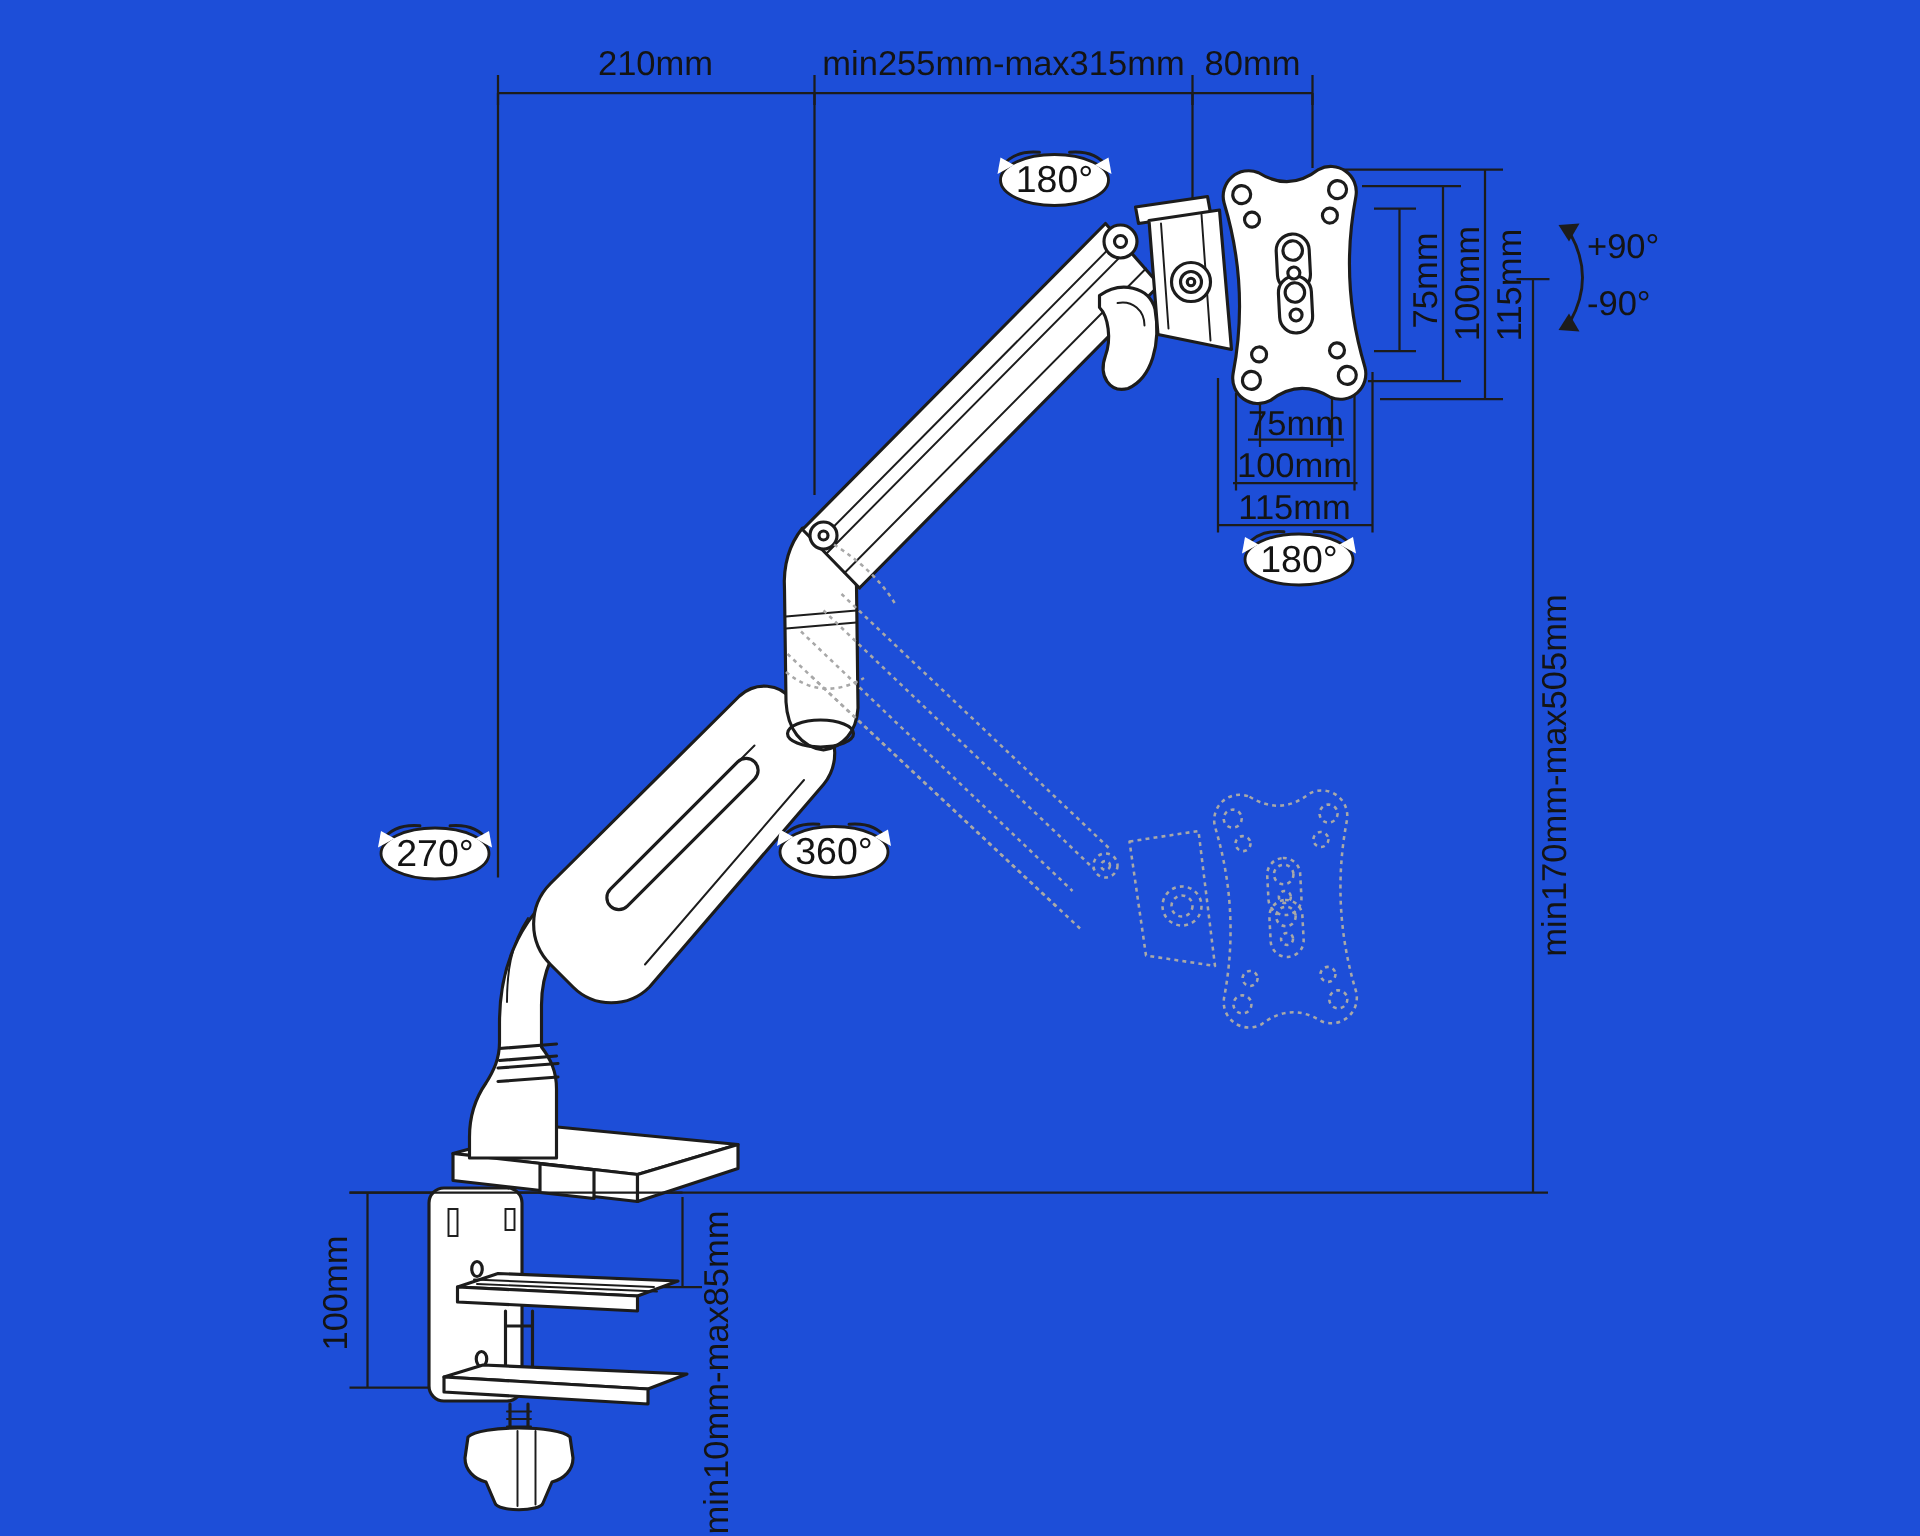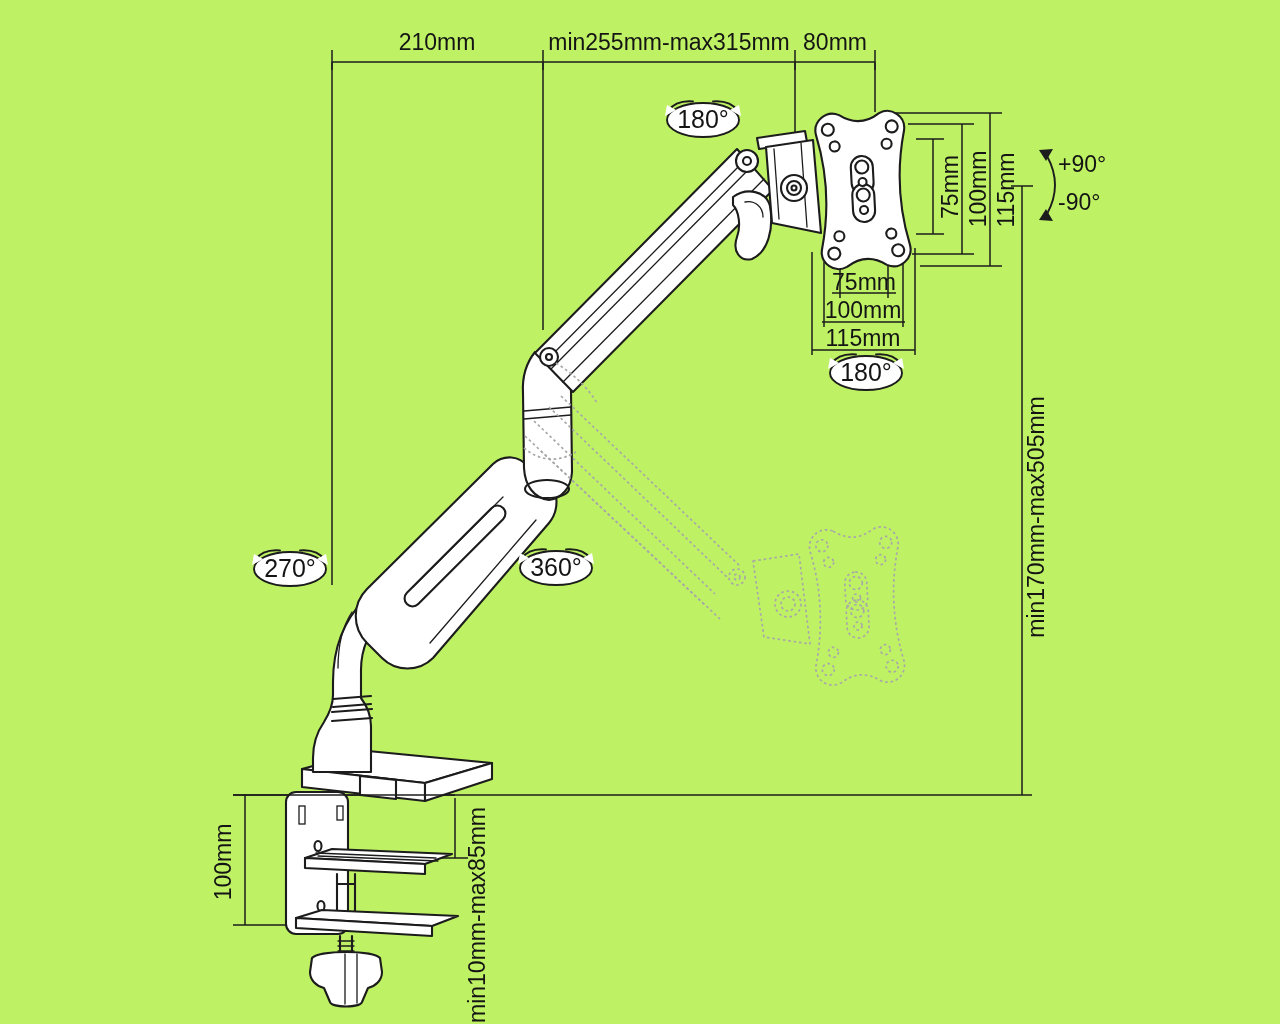--- a/index.html
+++ b/index.html
@@ -1,16 +1,16 @@
 <!DOCTYPE html>
 <html><head>
 <meta charset="utf-8">
 <style>
   html,body{margin:0;padding:0;background:#fff;}
-  #canvas{position:relative;width:1280px;height:1024px;background:#bef264;overflow:hidden;}
+  #canvas{position:relative;width:1280px;height:1024px;background:#1d4ed8;overflow:hidden;}
   svg{display:block;}
   .dl{stroke:#1c1c1c;stroke-width:1.5;fill:none;stroke-linecap:butt;}
   .art{stroke:#1c1c1c;stroke-width:2.1;fill:none;stroke-linejoin:round;stroke-linecap:round;}
   .artf{stroke:#1c1c1c;stroke-width:2.1;fill:#ffffff;stroke-linejoin:round;stroke-linecap:round;}
   .thin{stroke:#1c1c1c;stroke-width:1.3;fill:none;stroke-linecap:round;}
   .ghost{stroke:#a8a8a8;stroke-width:1.7;fill:none;stroke-dasharray:2.6 2.8;stroke-linejoin:round;}
   .fillb{fill:#1c1c1c;stroke:none;}
   text{fill:#141414;font-family:"Liberation Sans","DejaVu Sans",sans-serif;}
   .dimt{font-size:23px;}
   .rott{font-size:25px;}

